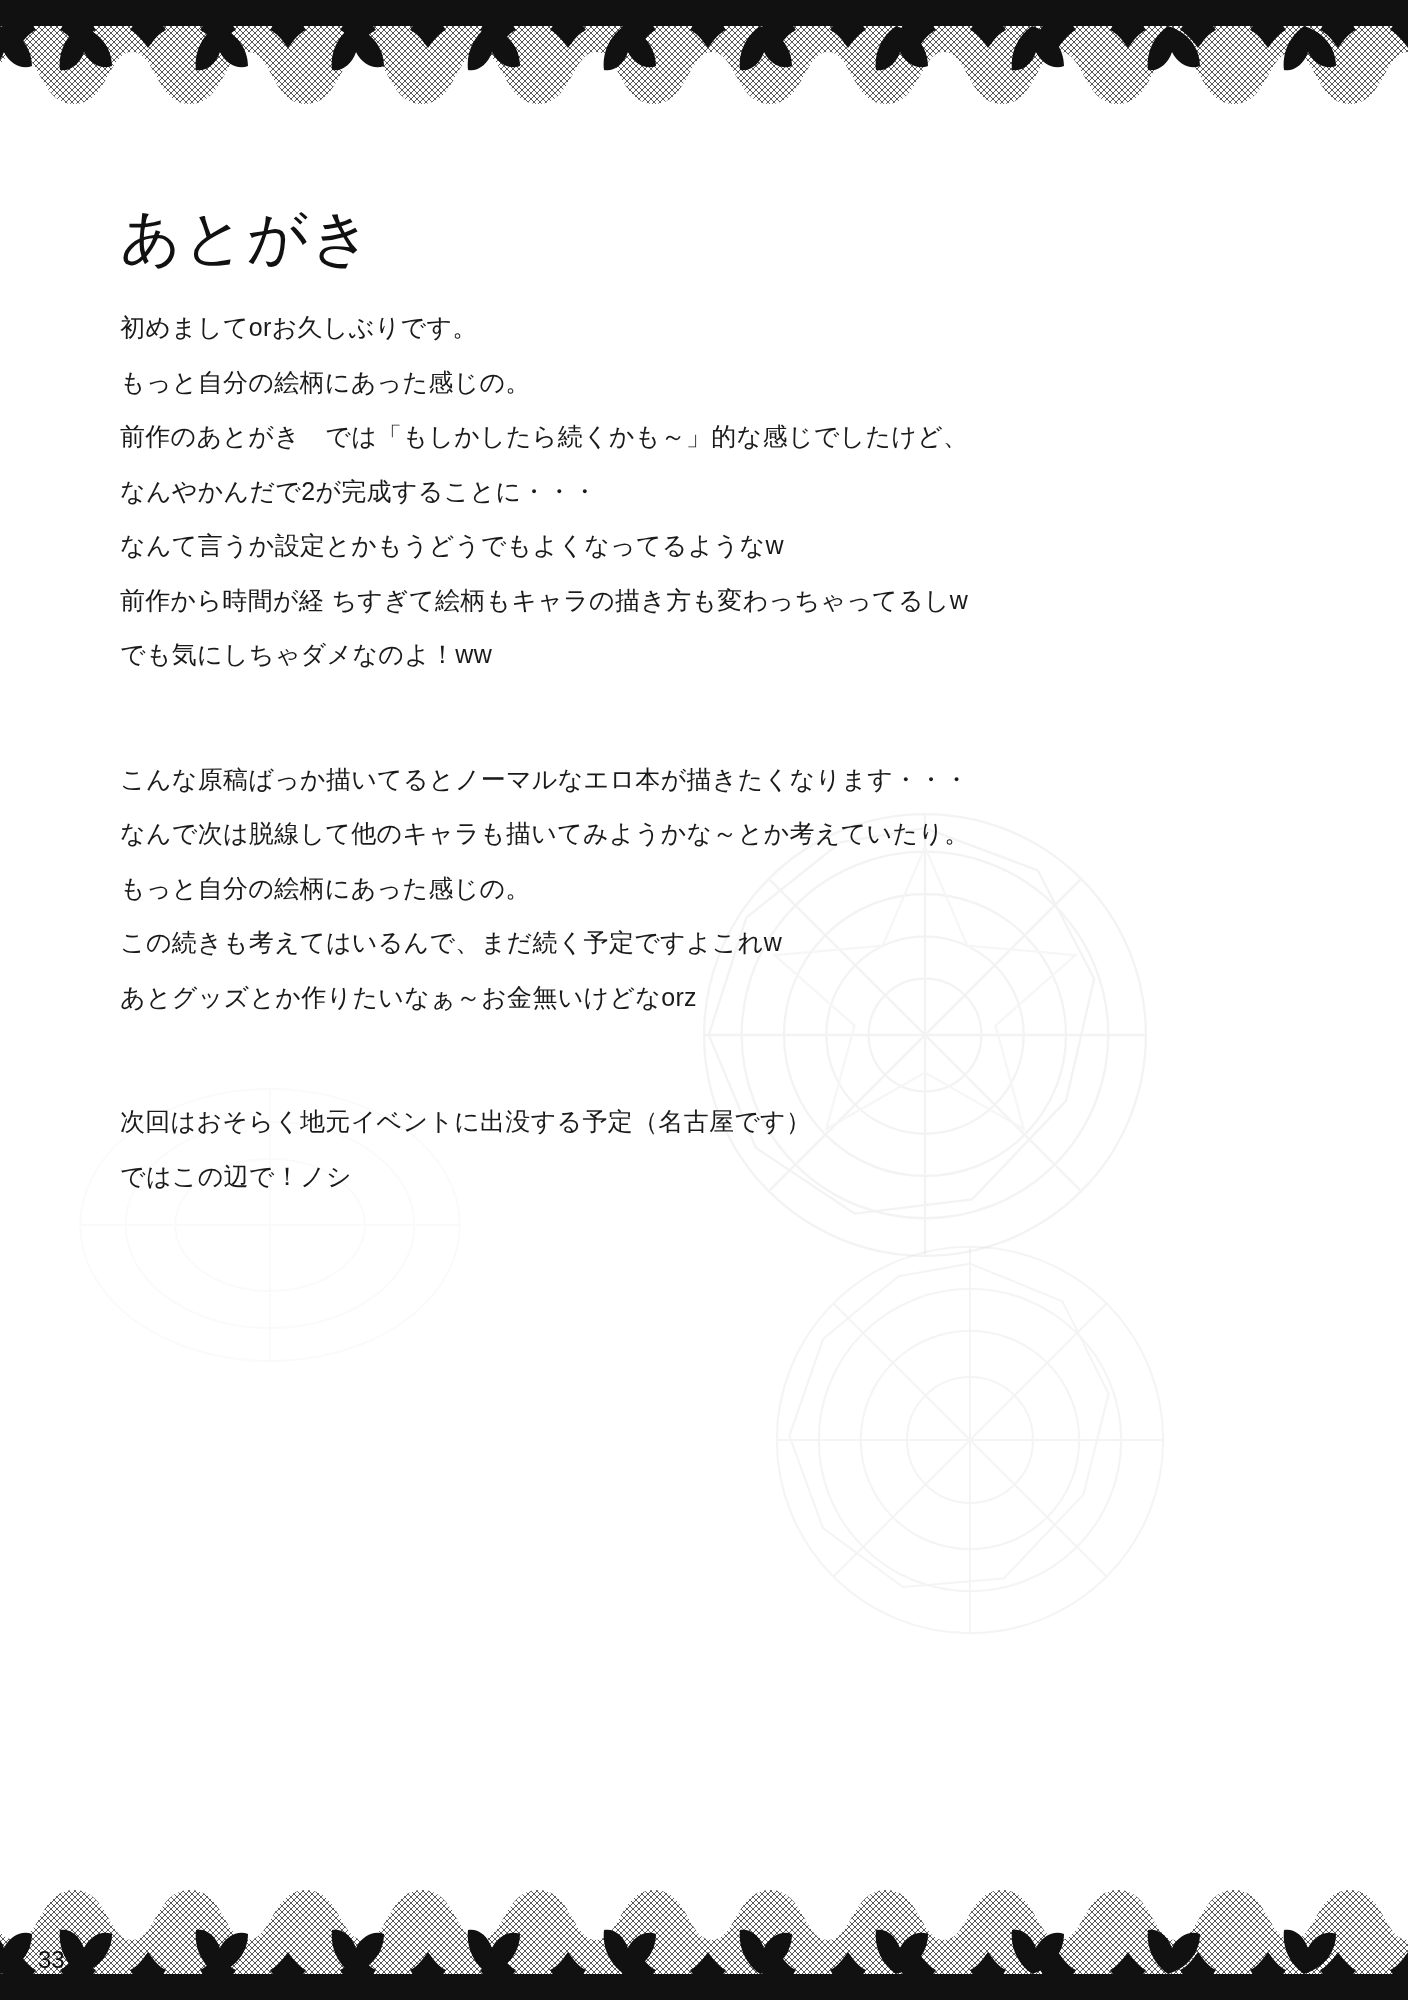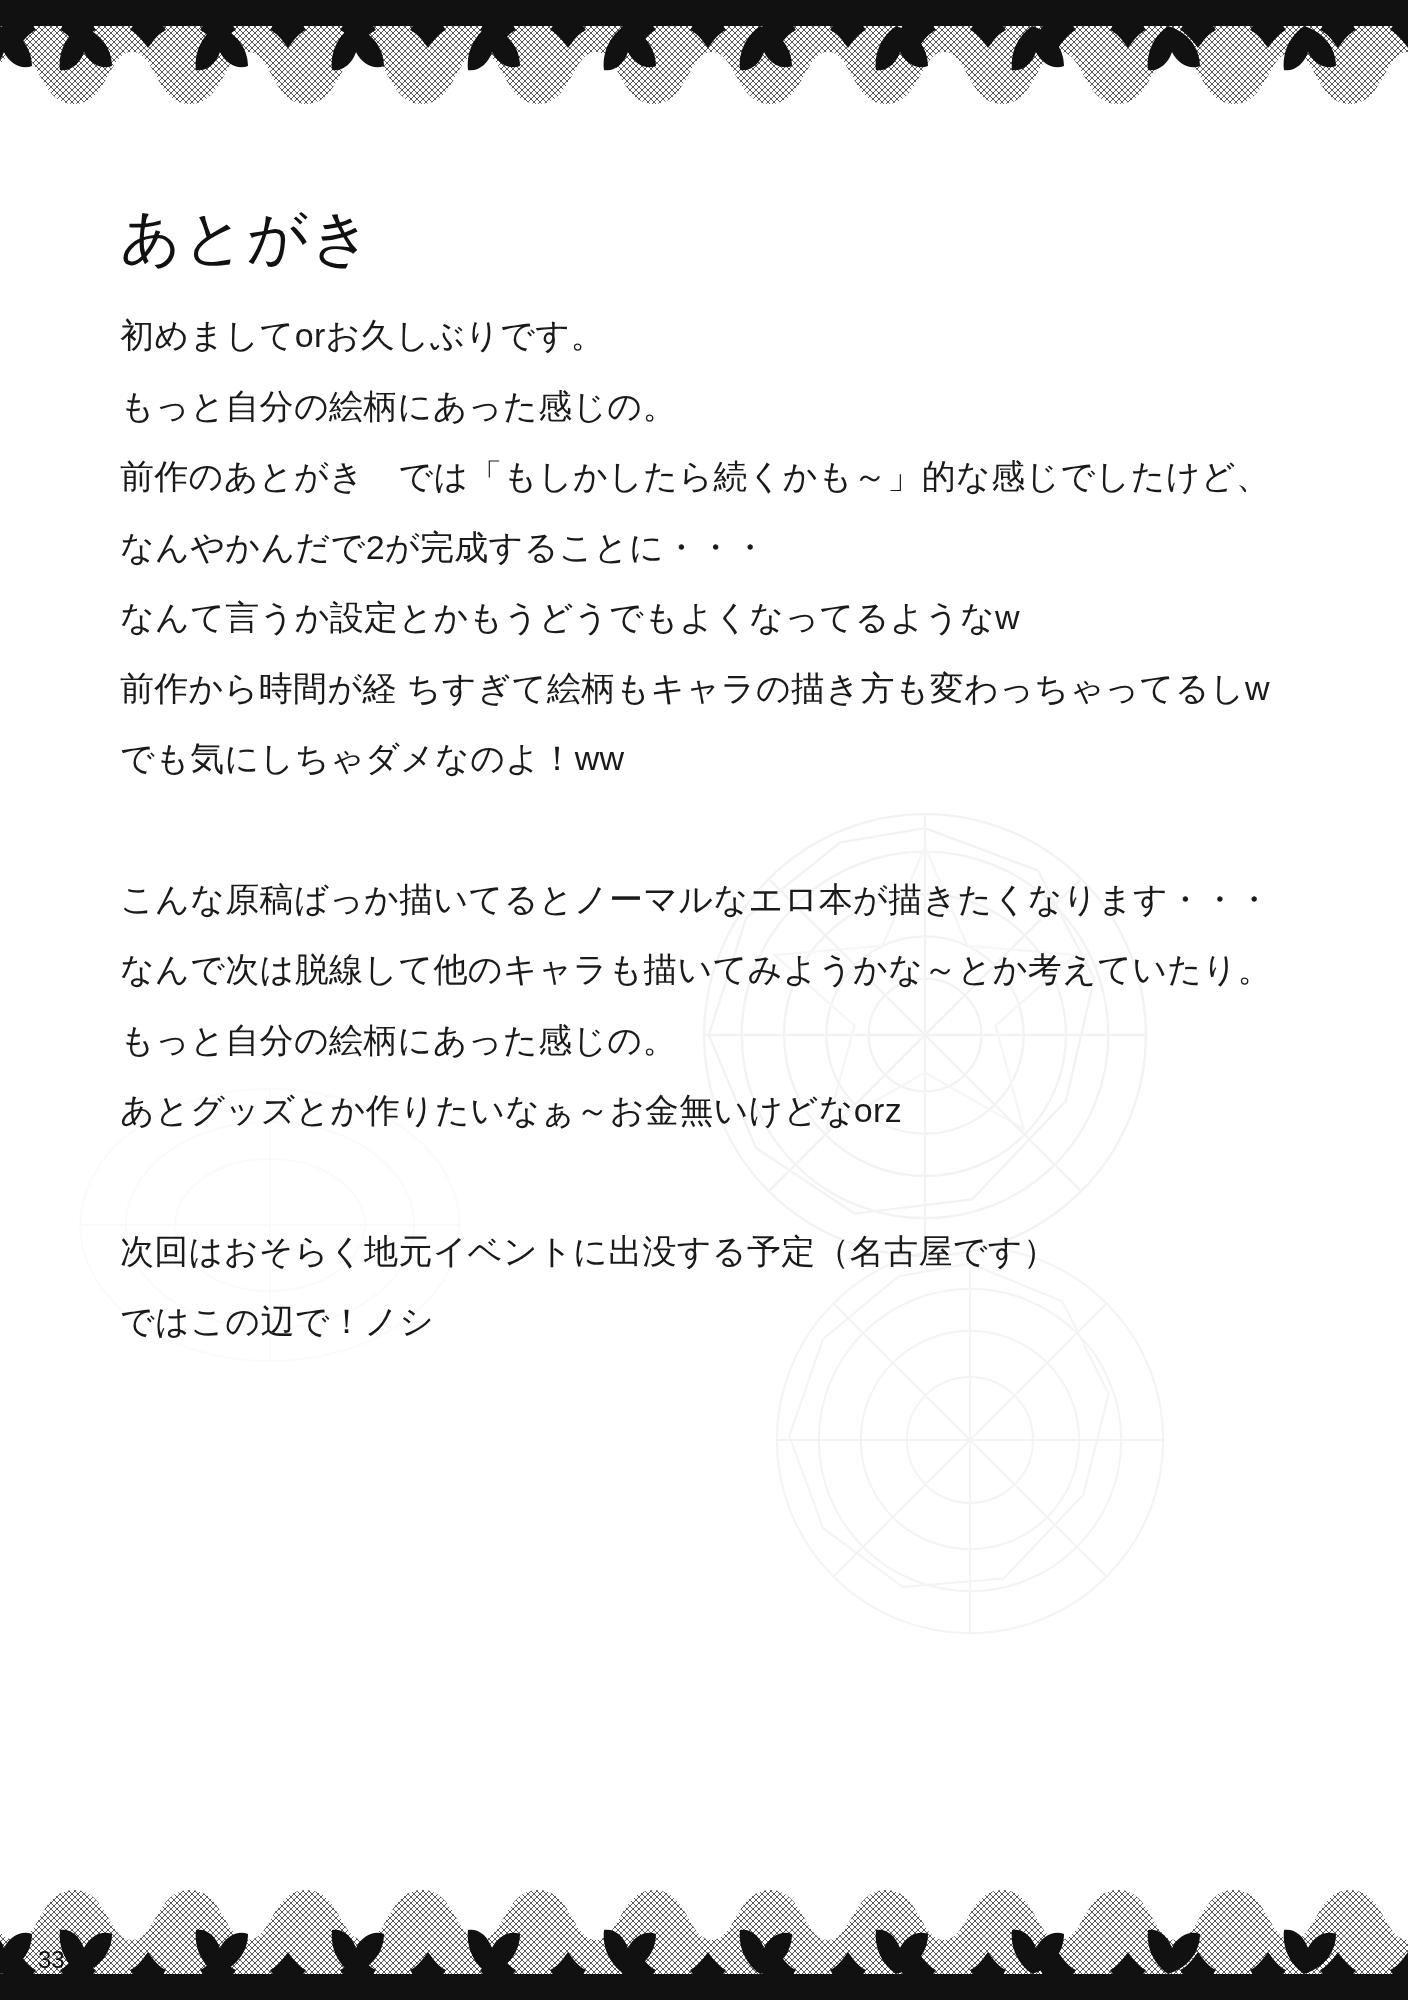--- a/index.html
+++ b/index.html
@@ -49,21 +49,21 @@
     letter-spacing: 2px;
     margin: 0 0 34px 0;
     color: #111111;
     line-height: 1.1;
   }
   .para {
     margin: 0 0 34px 0;
   }
   .para p {
     margin: 0 0 10px 0;
-    font-size: 34px;
+    font-size: 25px;
     line-height: 1.78;
     letter-spacing: 0.3px;
     color: #1a1a1a;
     font-weight: 400;
   }
   .gap-lg { height: 46px; }
 
   
   .page-number {
     position: absolute;
@@ -217,20 +217,21 @@
     <p>前作から時間が経 ちすぎて絵柄もキャラの描き方も変わっちゃってるしw</p>
     <p>でも気にしちゃダメなのよ！ww</p>
   </div>
 
   <div class="gap-lg"></div>
 
   <div class="para">
     <p>こんな原稿ばっか描いてるとノーマルなエロ本が描きたくなります・・・</p>
     <p>なんで次は脱線して他のキャラも描いてみようかな～とか考えていたり。</p>
     <p>もっと自分の絵柄にあった感じの。</p>
+    <p>この続きも考えてはいるんで、まだ続く予定ですよこれw</p>
     <p>あとグッズとか作りたいなぁ～お金無いけどなorz</p>
   </div>
 
   <div class="gap-lg"></div>
 
   <div class="para">
     <p>次回はおそらく地元イベントに出没する予定（名古屋です）</p>
     <p>ではこの辺で！ノシ</p>
   </div>
 

